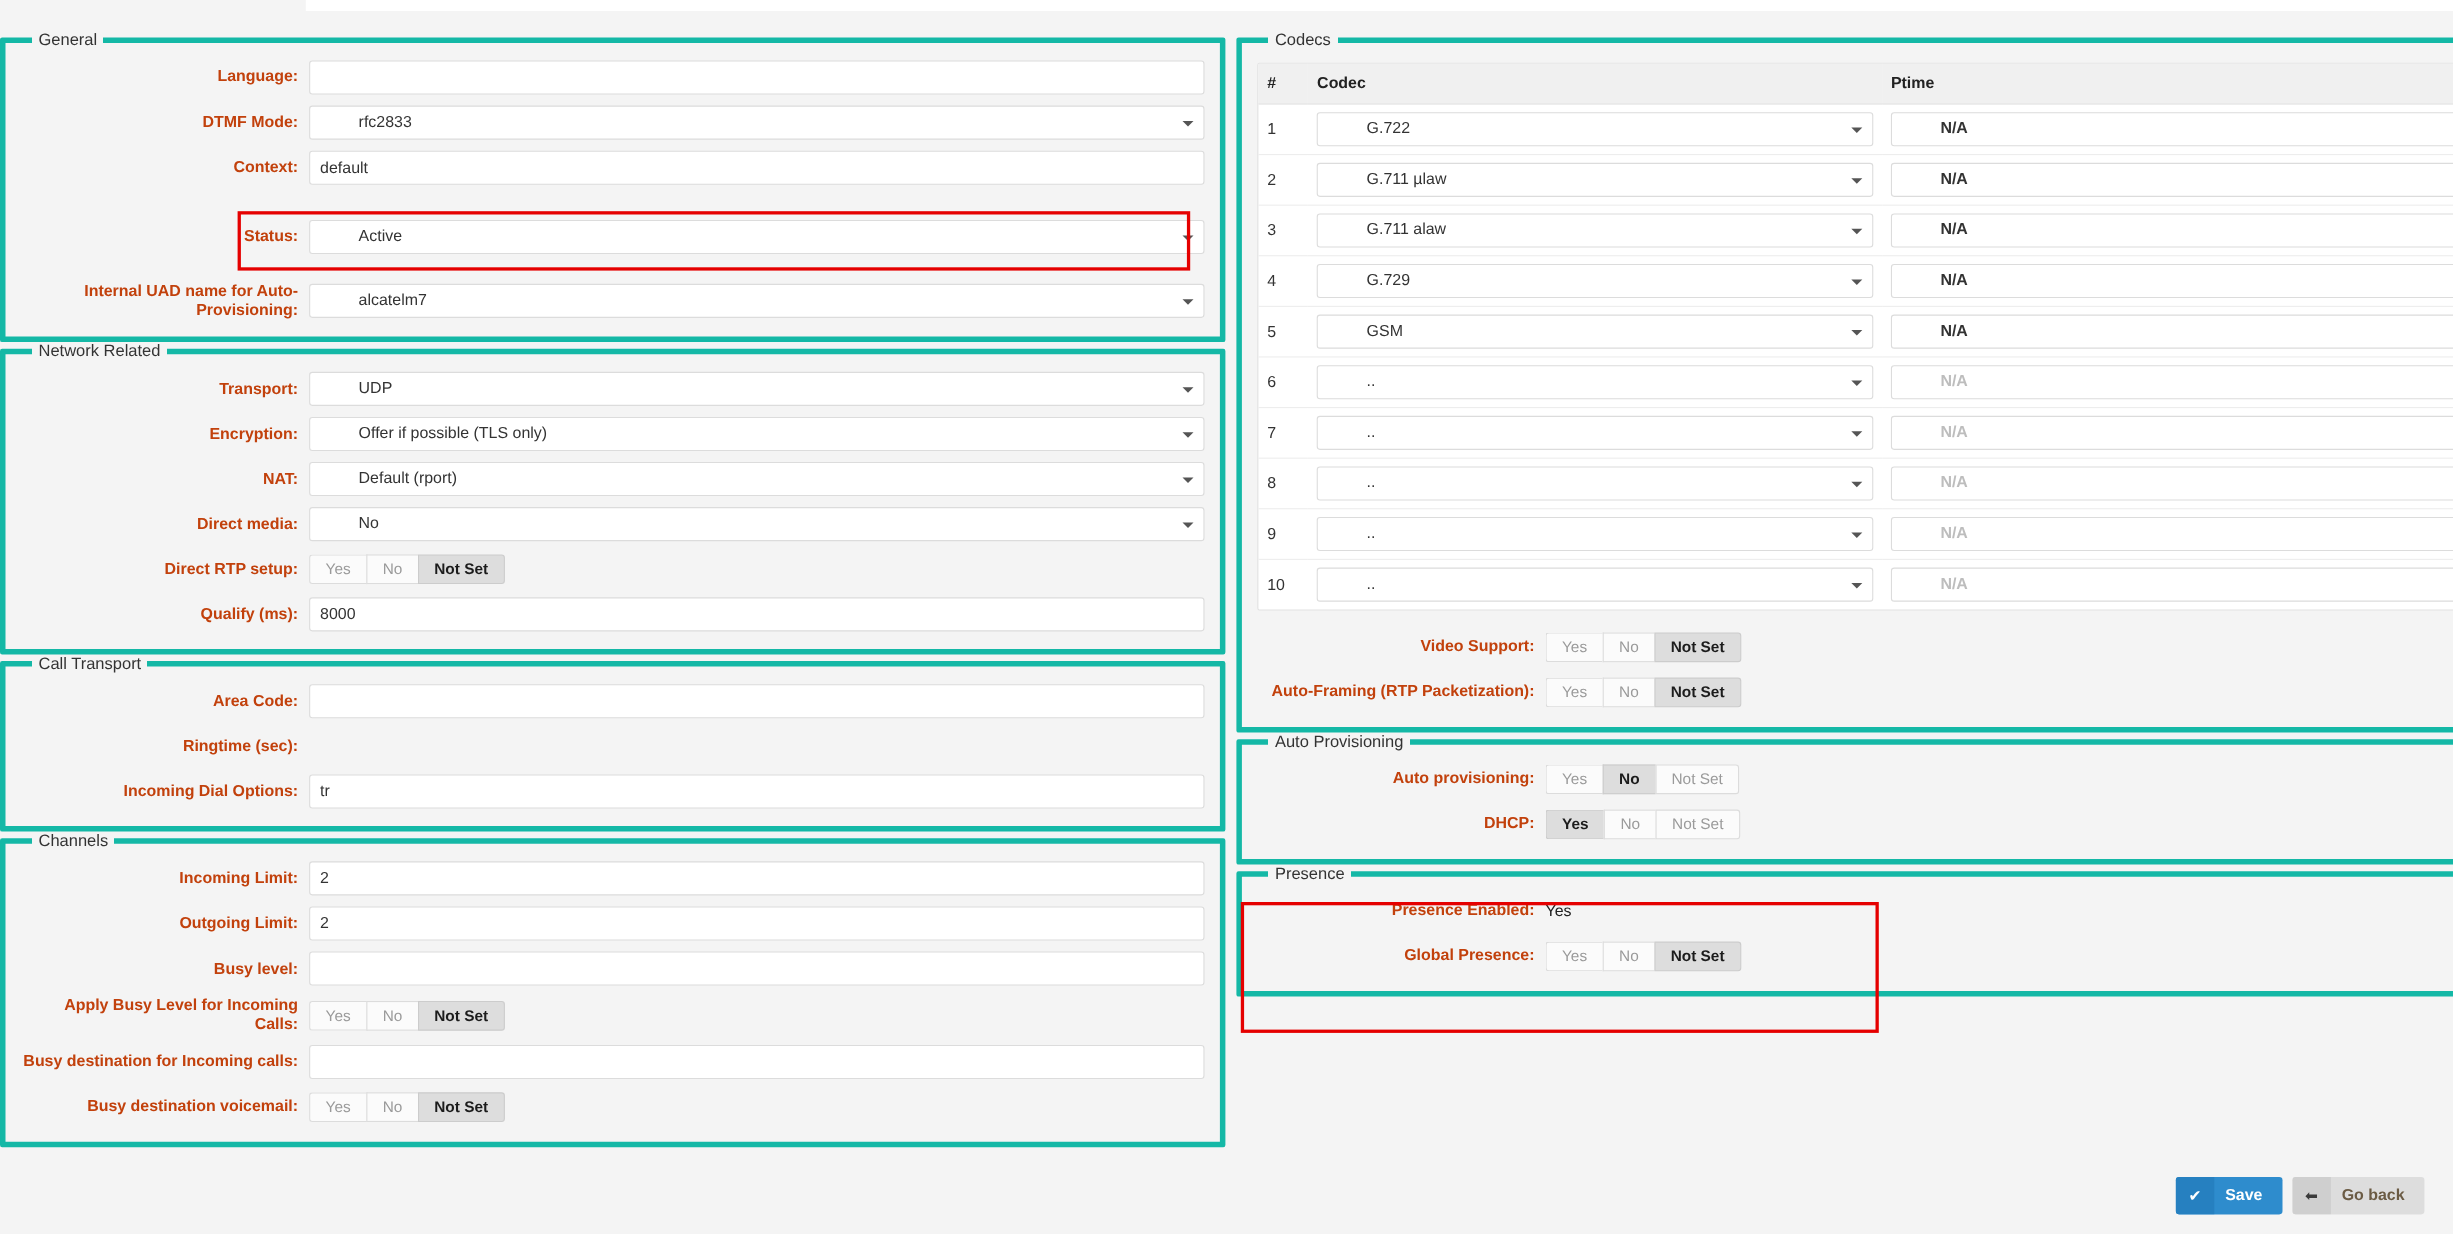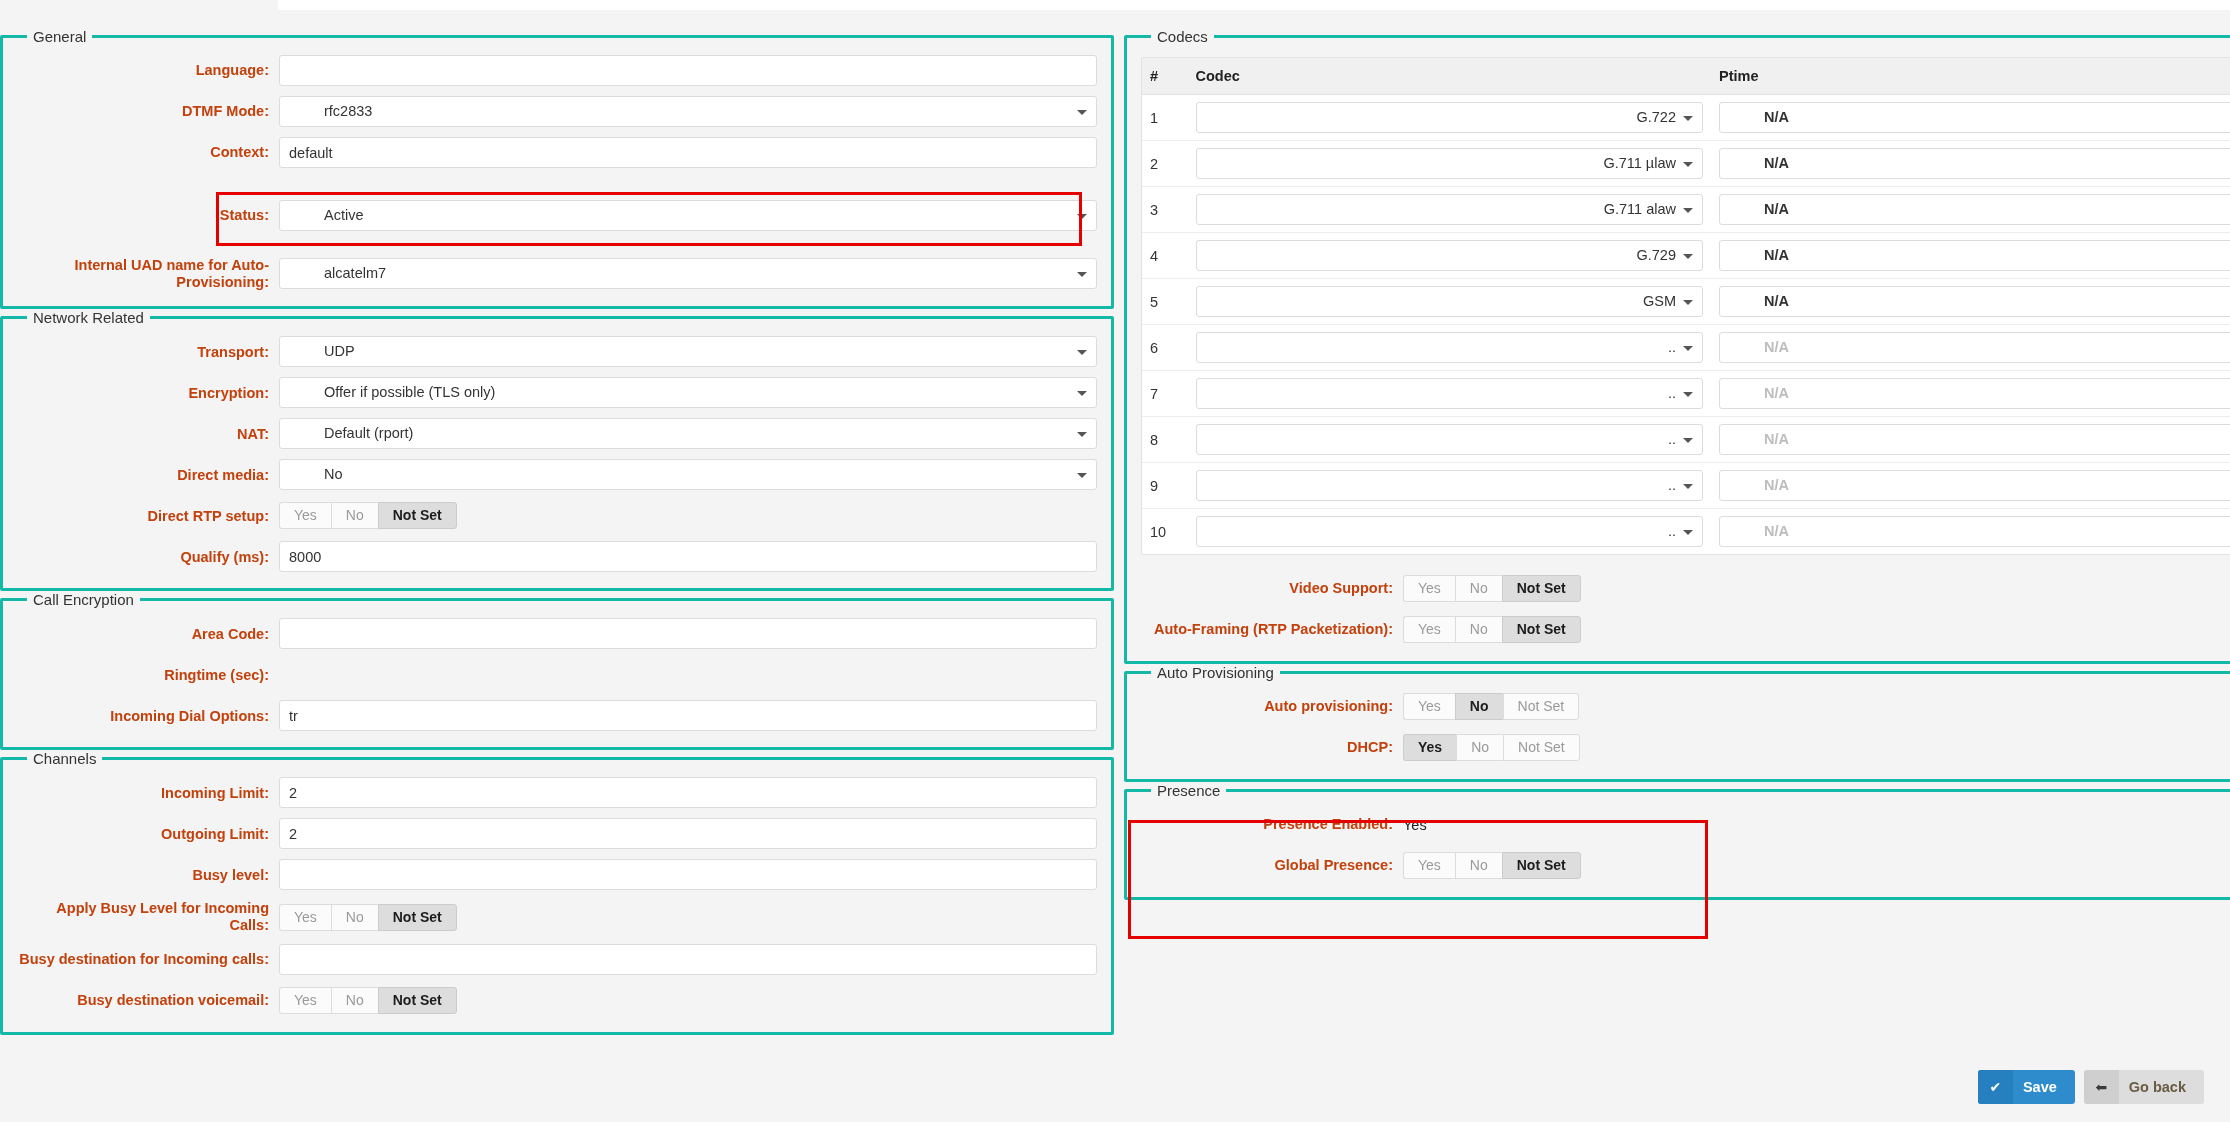--- a/index.html
+++ b/index.html
@@ -21,21 +21,21 @@
     position: absolute;
     left: 278px; top: 0; width: 1952px; height: 10px;
     background: #ffffff;
   }
 
   .col-left  { position: absolute; left: 0px;    top: 28px; width: 1114px; }
   .col-right { position: absolute; left: 1124px; top: 28px; width: 1174px; }
 
   
   fieldset.box {
-    border: 3px solid #14b8a6;
+    border: 5px solid #14b8a6;
     border-radius: 2px;
     margin: 0 0 0 0;
     padding: 10px 14px 14px 14px;
     background: transparent;
     position: relative;
   }
   fieldset.box > legend {
     font-size: 15px;
     color: #333;
     padding: 0 6px;
@@ -133,21 +133,21 @@
     padding: 10px 8px;
     border-bottom: 1px solid #e4e4e4;
   }
   table.codecs td {
     padding: 7px 8px;
     border-bottom: 1px solid #ededed;
     vertical-align: middle;
   }
   table.codecs tbody tr:last-child td { border-bottom: none; }
   td.idx { width: 34px; font-size: 14.5px; color: #333; padding-left: 12px; }
-  td.cc  { width: 46%; text-align: right; }
+  td.cc  { width: 46%; }
   td.pt  { width: 50%; font-weight: bold; }
   .codecs .selectbox { width: 100%; }
 
   
   .hl {
     position: absolute;
     border: 3px solid #e50000;
     pointer-events: none;
     z-index: 50;
   }
@@ -291,21 +291,21 @@
 
       <div class="row">
         <div class="lbl">Qualify (ms):</div>
         <div class="ctrl">
             <input class="txt" type="text" value="8000" style="">
           </div>
       </div>
     </fieldset>
 
     <fieldset class="box">
-      <legend>Call Encryption</legend>
+      <legend>Call Transport</legend>
 
       <div class="row">
         <div class="lbl">Area Code:</div>
         <div class="ctrl">
             <input class="txt" type="text" value="" style="">
           </div>
       </div>
       <div class="row">
         <div class="lbl">Ringtime (sec):</div>
       </div>

